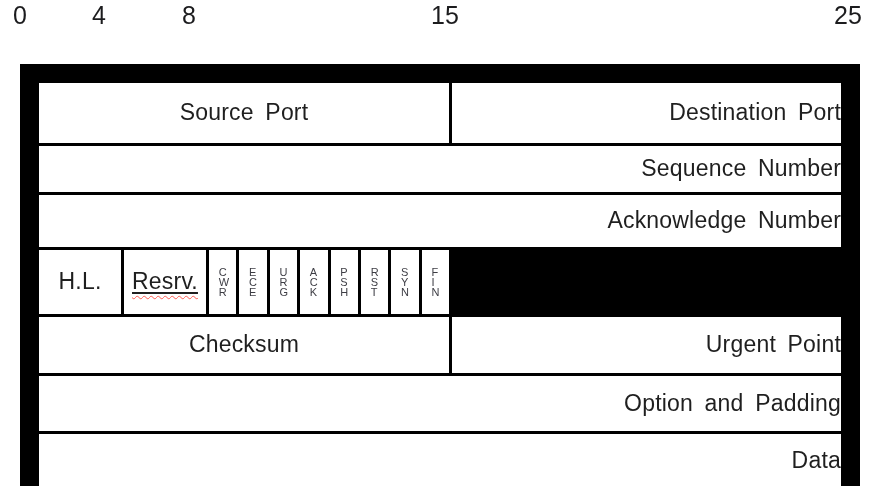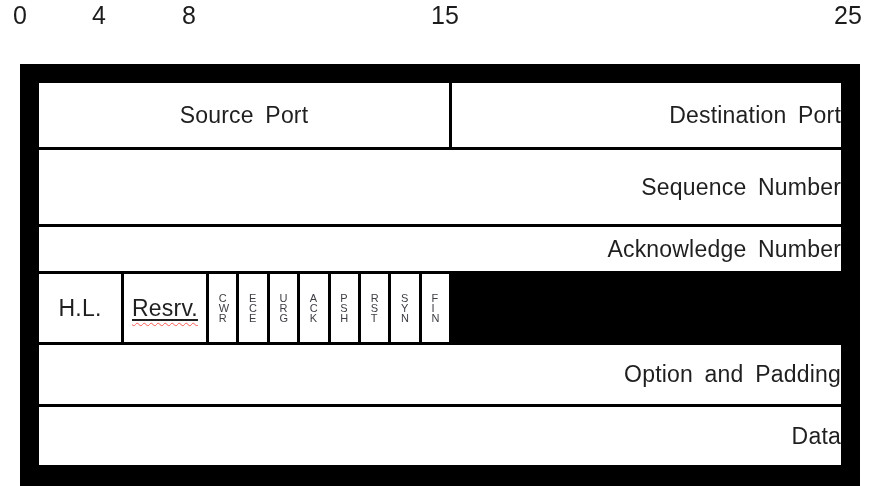--- a/index.html
+++ b/index.html
@@ -112,27 +112,27 @@
 
     <div class="trow" style="height:64px">
       <div class="cell" style="flex:0 0 410px">
         <span class="field-label">Source Port</span>
       </div>
       <div class="cell grow">
         <span class="field-label">Destination Port</span>
       </div>
     </div>
 
-    <div class="trow" style="height:74px">
+    <div class="trow" style="height:49px">
       <div class="cell grow">
         <span class="field-label">Sequence Number</span>
       </div>
     </div>
 
-    <div class="trow" style="height:44px">
+    <div class="trow" style="height:56px">
       <div class="cell grow">
         <span class="field-label">Acknowledge Number</span>
       </div>
     </div>
 
     <div class="trow" style="height:68px">
       <div class="cell" style="flex:0 0 82px">
         <span class="field-label">H.L.</span>
       </div>
       <div class="cell" style="flex:0 0 82px">
@@ -157,20 +157,28 @@
         <span class="flag-letters">RST</span>
       </div>
       <div class="cell flag-cell">
         <span class="flag-letters">SYN</span>
       </div>
       <div class="cell flag-cell">
         <span class="flag-letters">FIN</span>
       </div>
     </div>
 
+    <div class="trow" style="height:60px">
+      <div class="cell" style="flex:0 0 410px">
+        <span class="field-label">Checksum</span>
+      </div>
+      <div class="cell grow">
+        <span class="field-label">Urgent Point</span>
+      </div>
+    </div>
 
     <div class="trow" style="height:59px">
       <div class="cell grow">
         <span class="field-label">Option and Padding</span>
       </div>
     </div>
 
     <div class="trow" style="height:58px">
       <div class="cell grow">
         <span class="field-label">Data</span>

